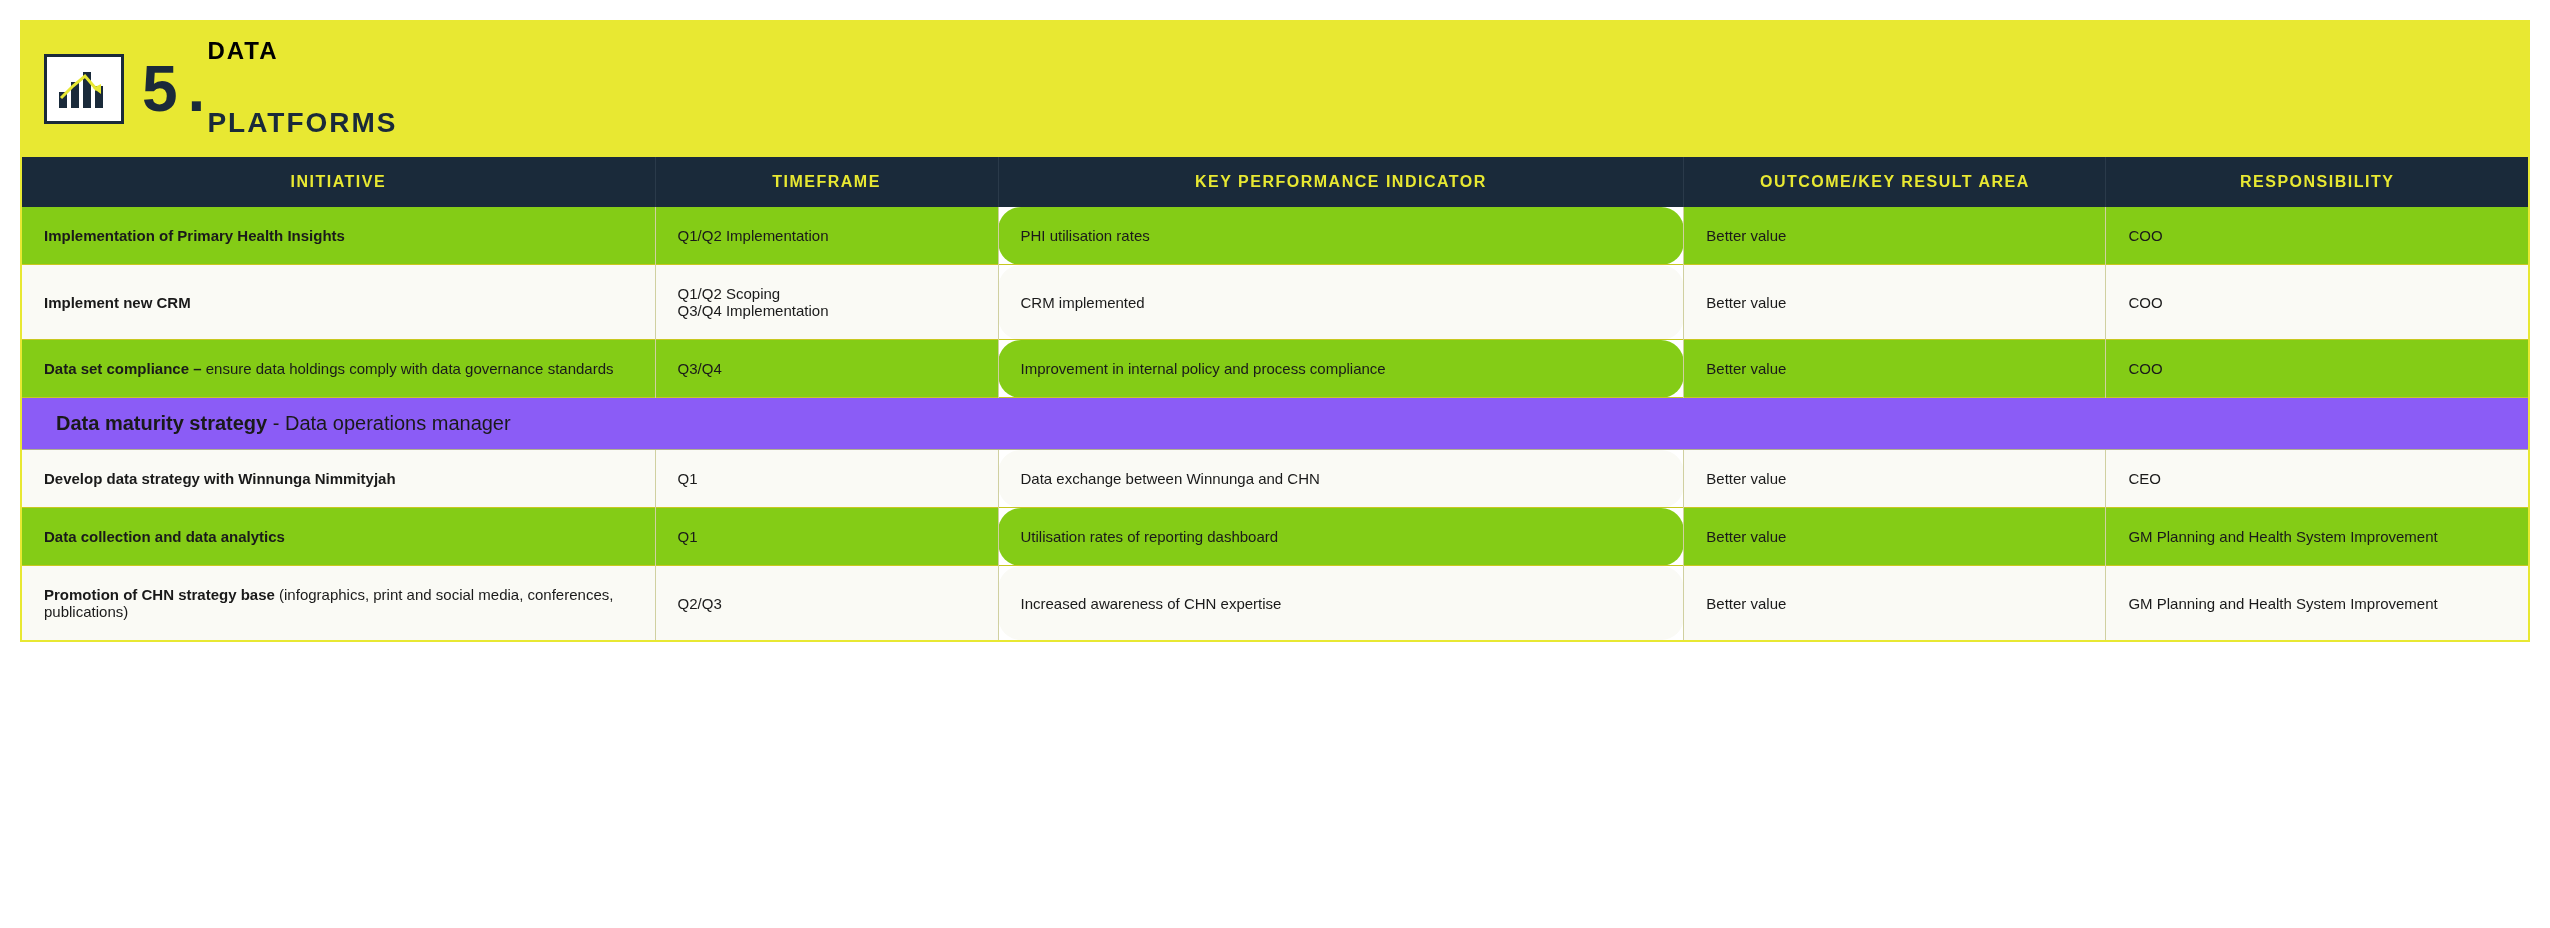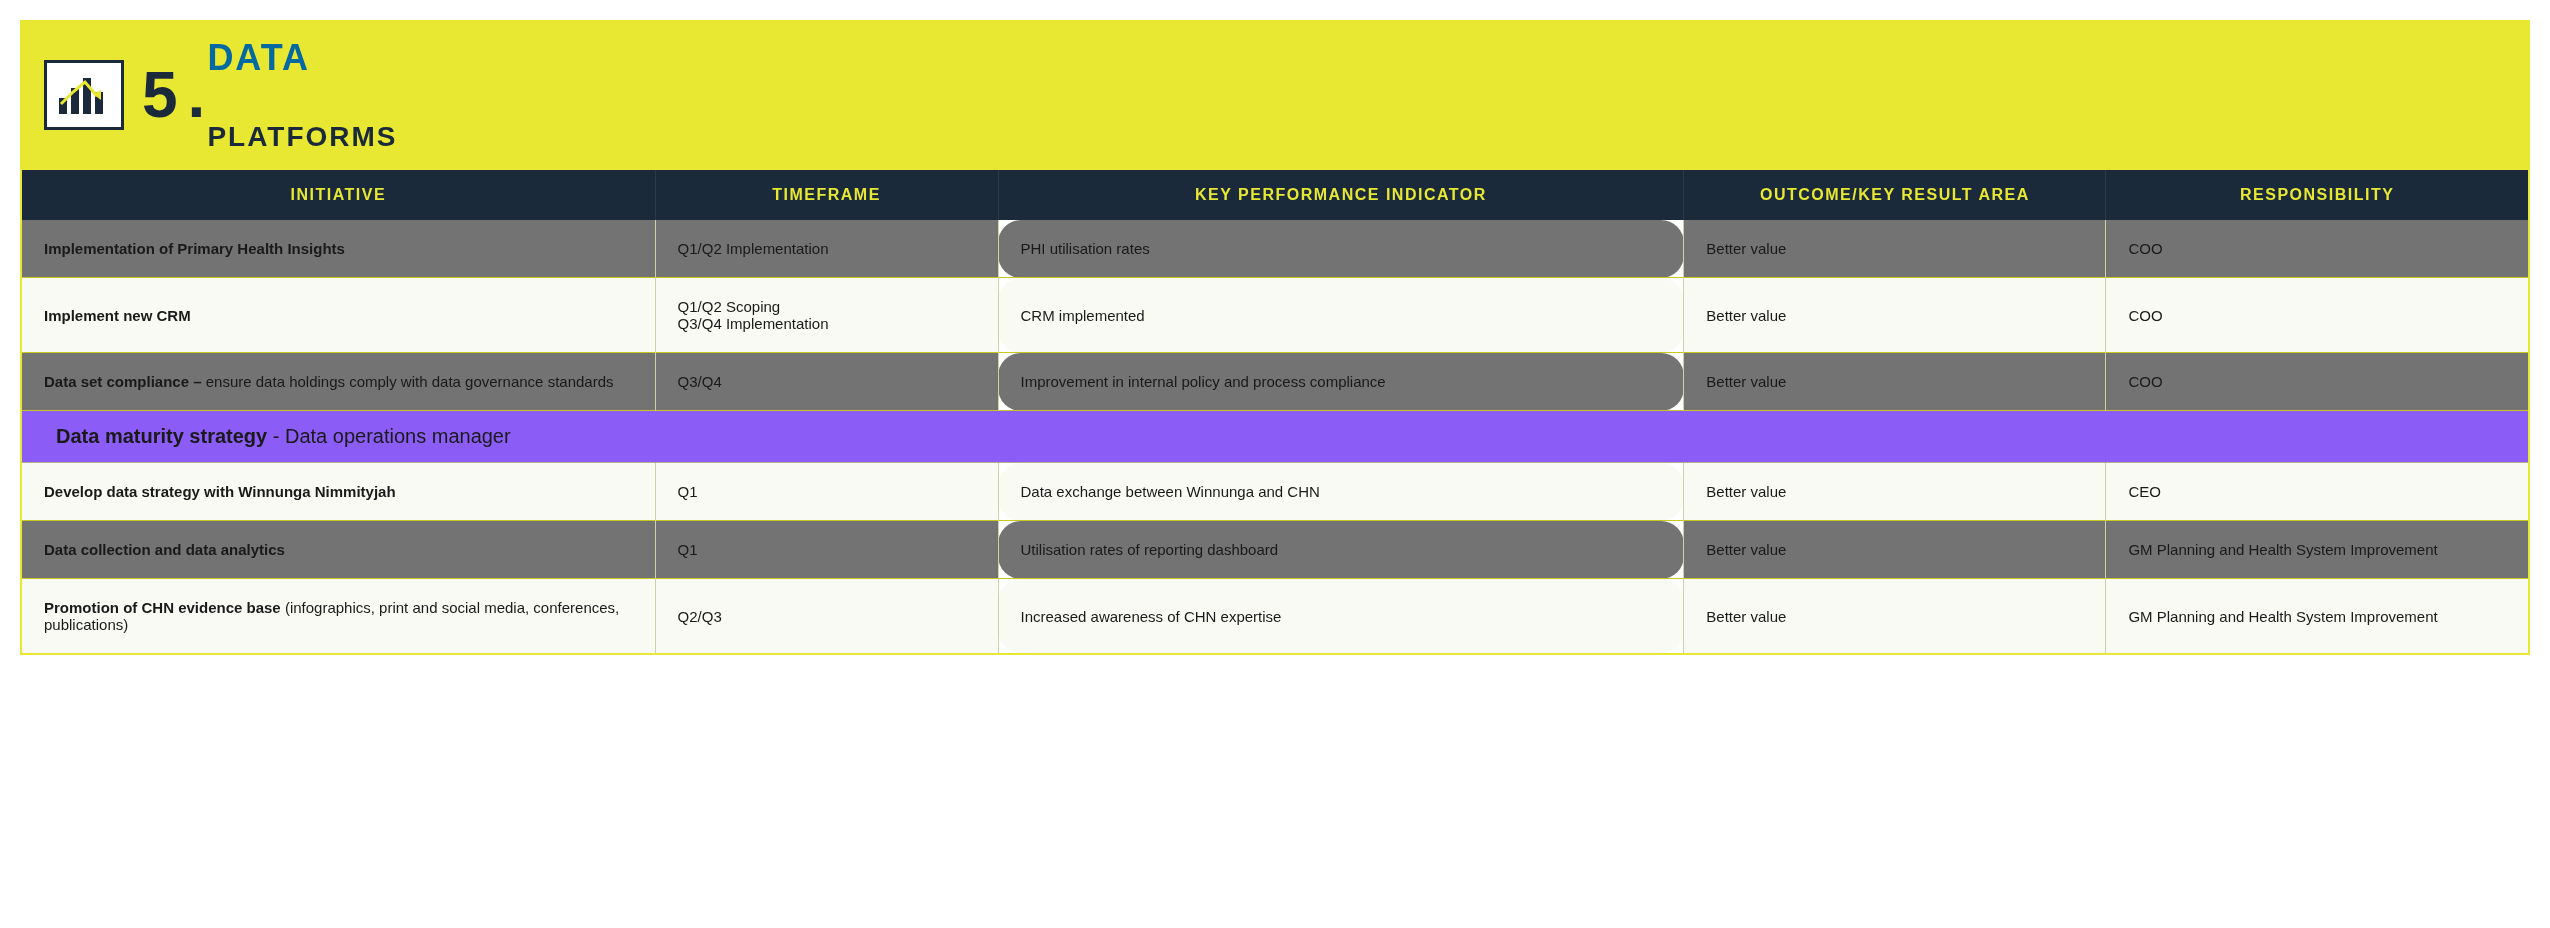--- a/index.html
+++ b/index.html
@@ -56,23 +56,23 @@
       line-height: 1;
       margin-right: 10px;
     }
 
     .header-title-block {
       display: flex;
       flex-direction: column;
     }
 
     .header-title-top {
-      font-size: 36px;
-      font-weight: 900;
-      color: #0369a1;
+      font-size: 24px;
+      font-weight: 900;
+      color: #000000;
       line-height: 1.1;
       letter-spacing: 2px;
       text-transform: uppercase;
     }
 
     .header-title-bottom {
       font-size: 28px;
       font-weight: 900;
       color: #1a2a3a;
       line-height: 1.1;
@@ -171,21 +171,21 @@
 
     .section-header-row td strong {
       font-weight: 900;
     }
 
     .alt-row {
       background: #fafaf5;
     }
 
     .white-row {
-      background: #737373;
+      background: #84cc16;
     }
 
     .header-flex {
       display: flex;
       align-items: center;
     }
 
     .header-content {
       display: flex;
       align-items: center;
@@ -343,21 +343,21 @@
           <td class="outcome-cell">
             <span>Better value</span>
           </td>
           <td class="responsibility-cell">
             <span>GM Planning and Health System Improvement</span>
           </td>
         </tr>
 
         <tr class="alt-row">
           <td class="initiative-cell">
-            <strong>Promotion of CHN evidence base</strong><span> (infographics, print and social media, conferences, publications)</span>
+            <strong>Promotion of CHN strategy base</strong><span> (infographics, print and social media, conferences, publications)</span>
           </td>
           <td class="timeframe-cell">
             <span>Q2/Q3</span>
           </td>
           <td class="kpi-cell">
             <span>Increased awareness of CHN expertise</span>
           </td>
           <td class="outcome-cell">
             <span>Better value</span>
           </td>

